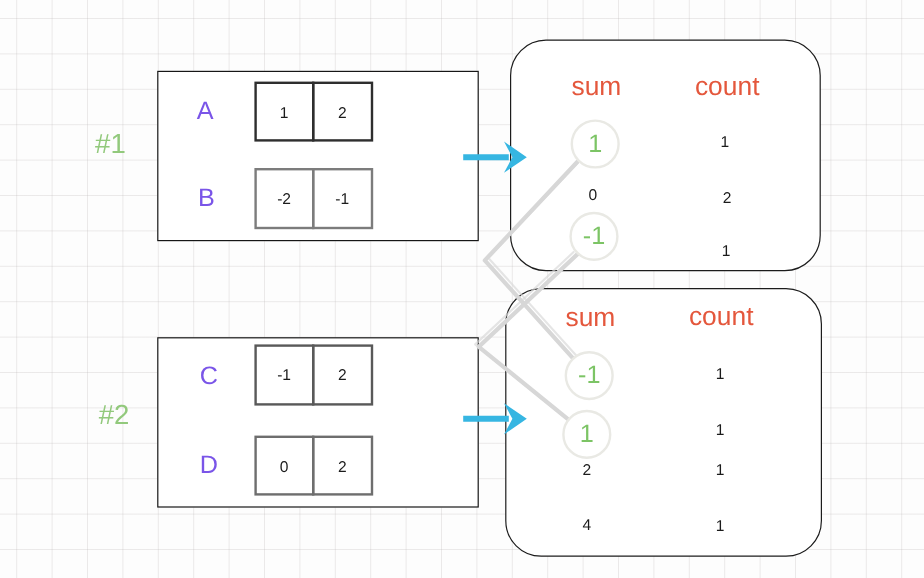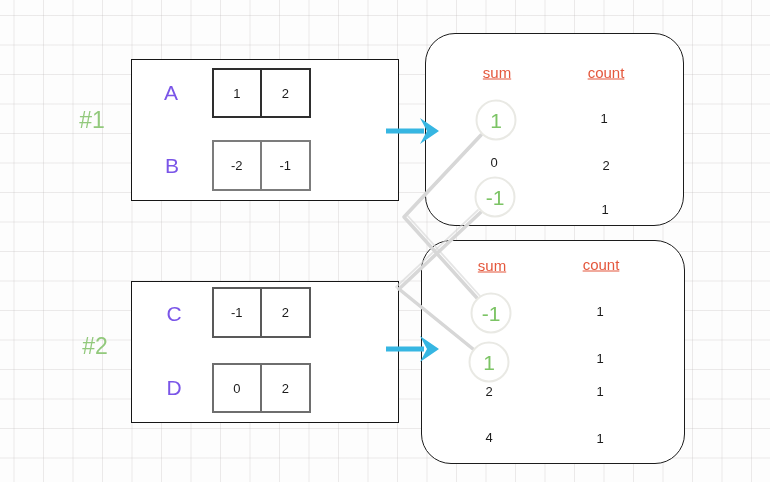--- a/index.html
+++ b/index.html
@@ -34,21 +34,21 @@
     width:50.5px;display:flex;align-items:center;justify-content:center;
     font-size:13px;color:#1b1b1b;border:2px solid #2e2e2e;box-sizing:border-box;
   }
   .pair .cell+.cell{margin-left:-2px;}
   .pair-a .cell{height:50px;border-color:#2e2e2e;}
   .pair-b .cell{height:51px;border-color:#7c7c7c;}
   .pair-c .cell{height:51px;border-color:#595959;}
   .pair-d .cell{height:50px;border-color:#6e6e6e;}
   .thead{
     position:absolute;transform:translate(-50%,-50%);
-    color:#e4573c;font-size:15px;z-index:4;text-decoration:underline;
+    color:#e4573c;font-size:22px;z-index:4;
   }
   .sumcircle{
     position:absolute;width:41px;height:41px;border-radius:50%;
     border:2px solid #e9e9e4;background:#ffffff;box-sizing:border-box;
     display:flex;align-items:center;justify-content:center;
     color:#7cc465;font-size:21px;
     transform:translate(-50%,-50%);z-index:4;
   }
   .val{
     position:absolute;transform:translate(-50%,-50%);

